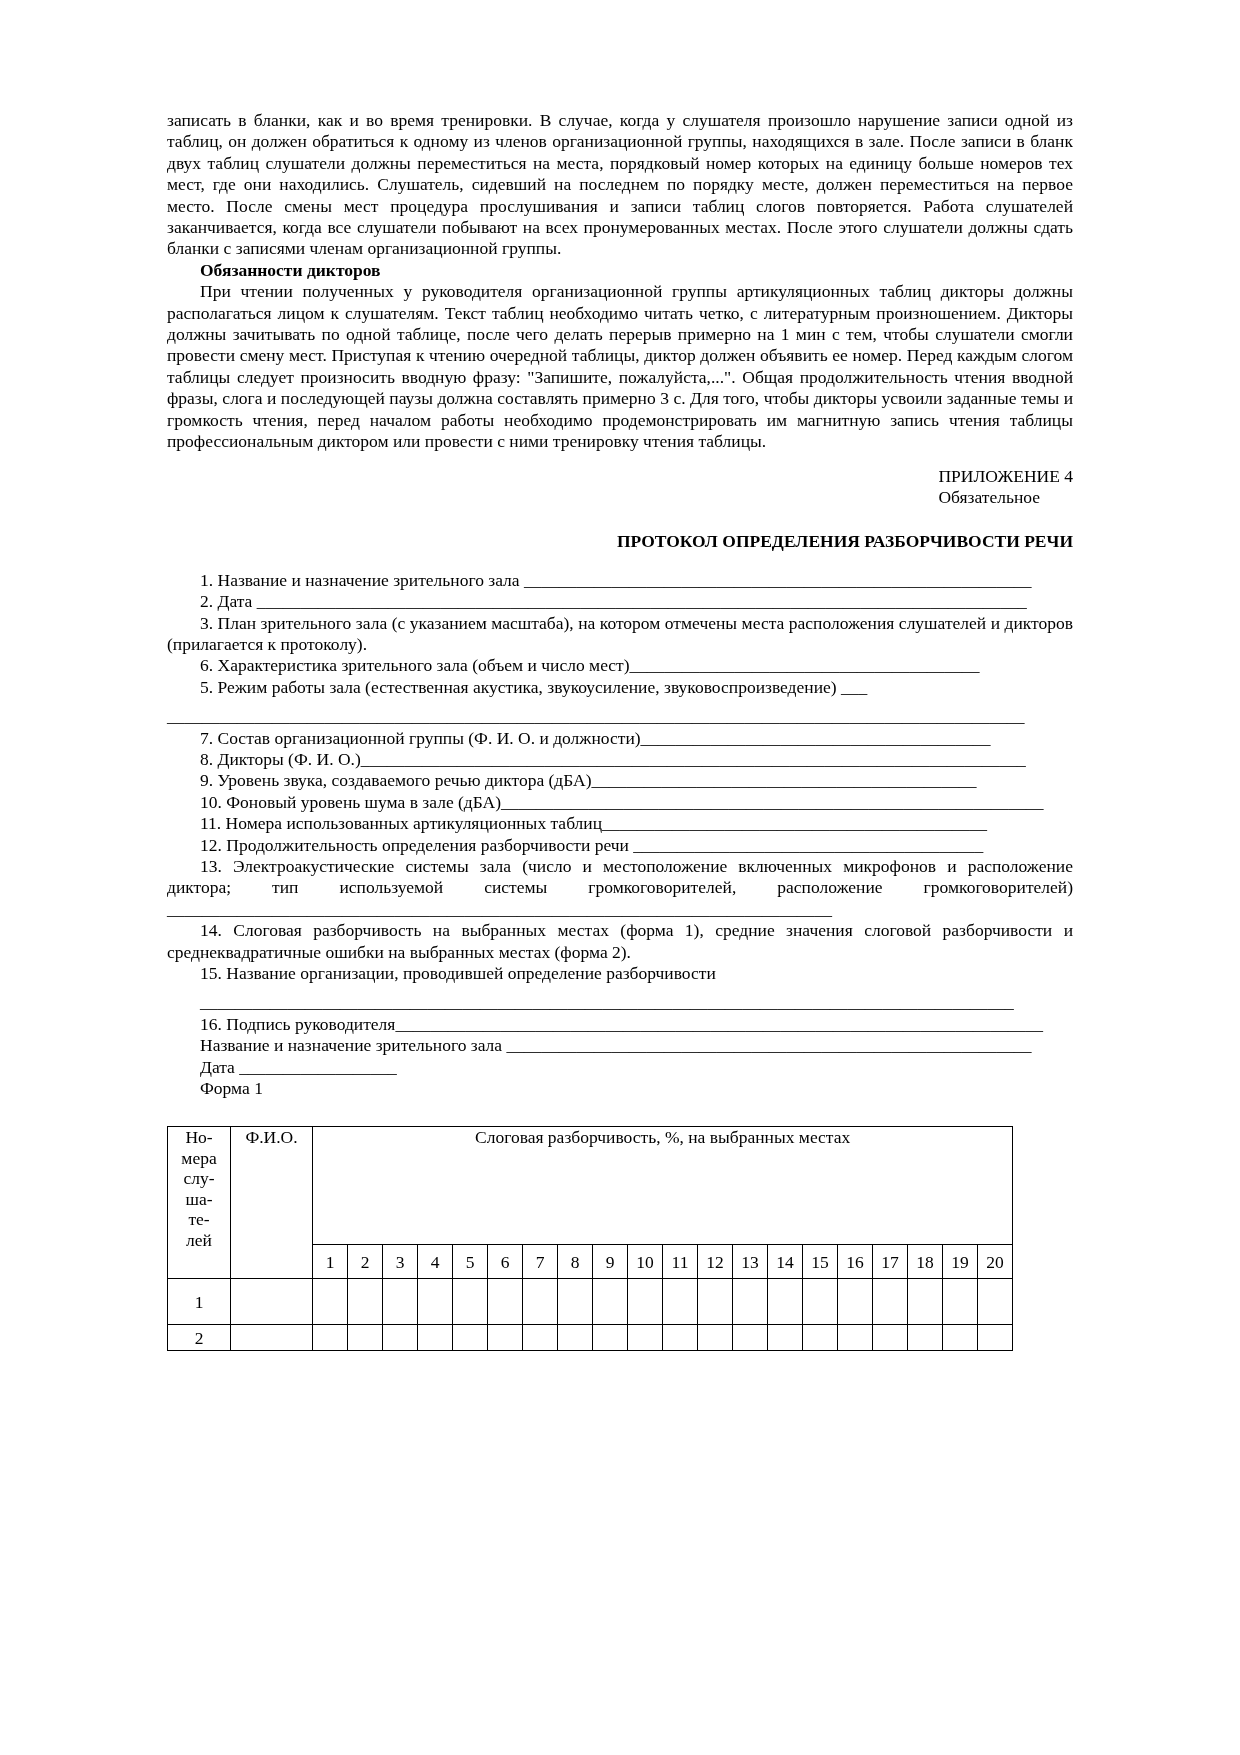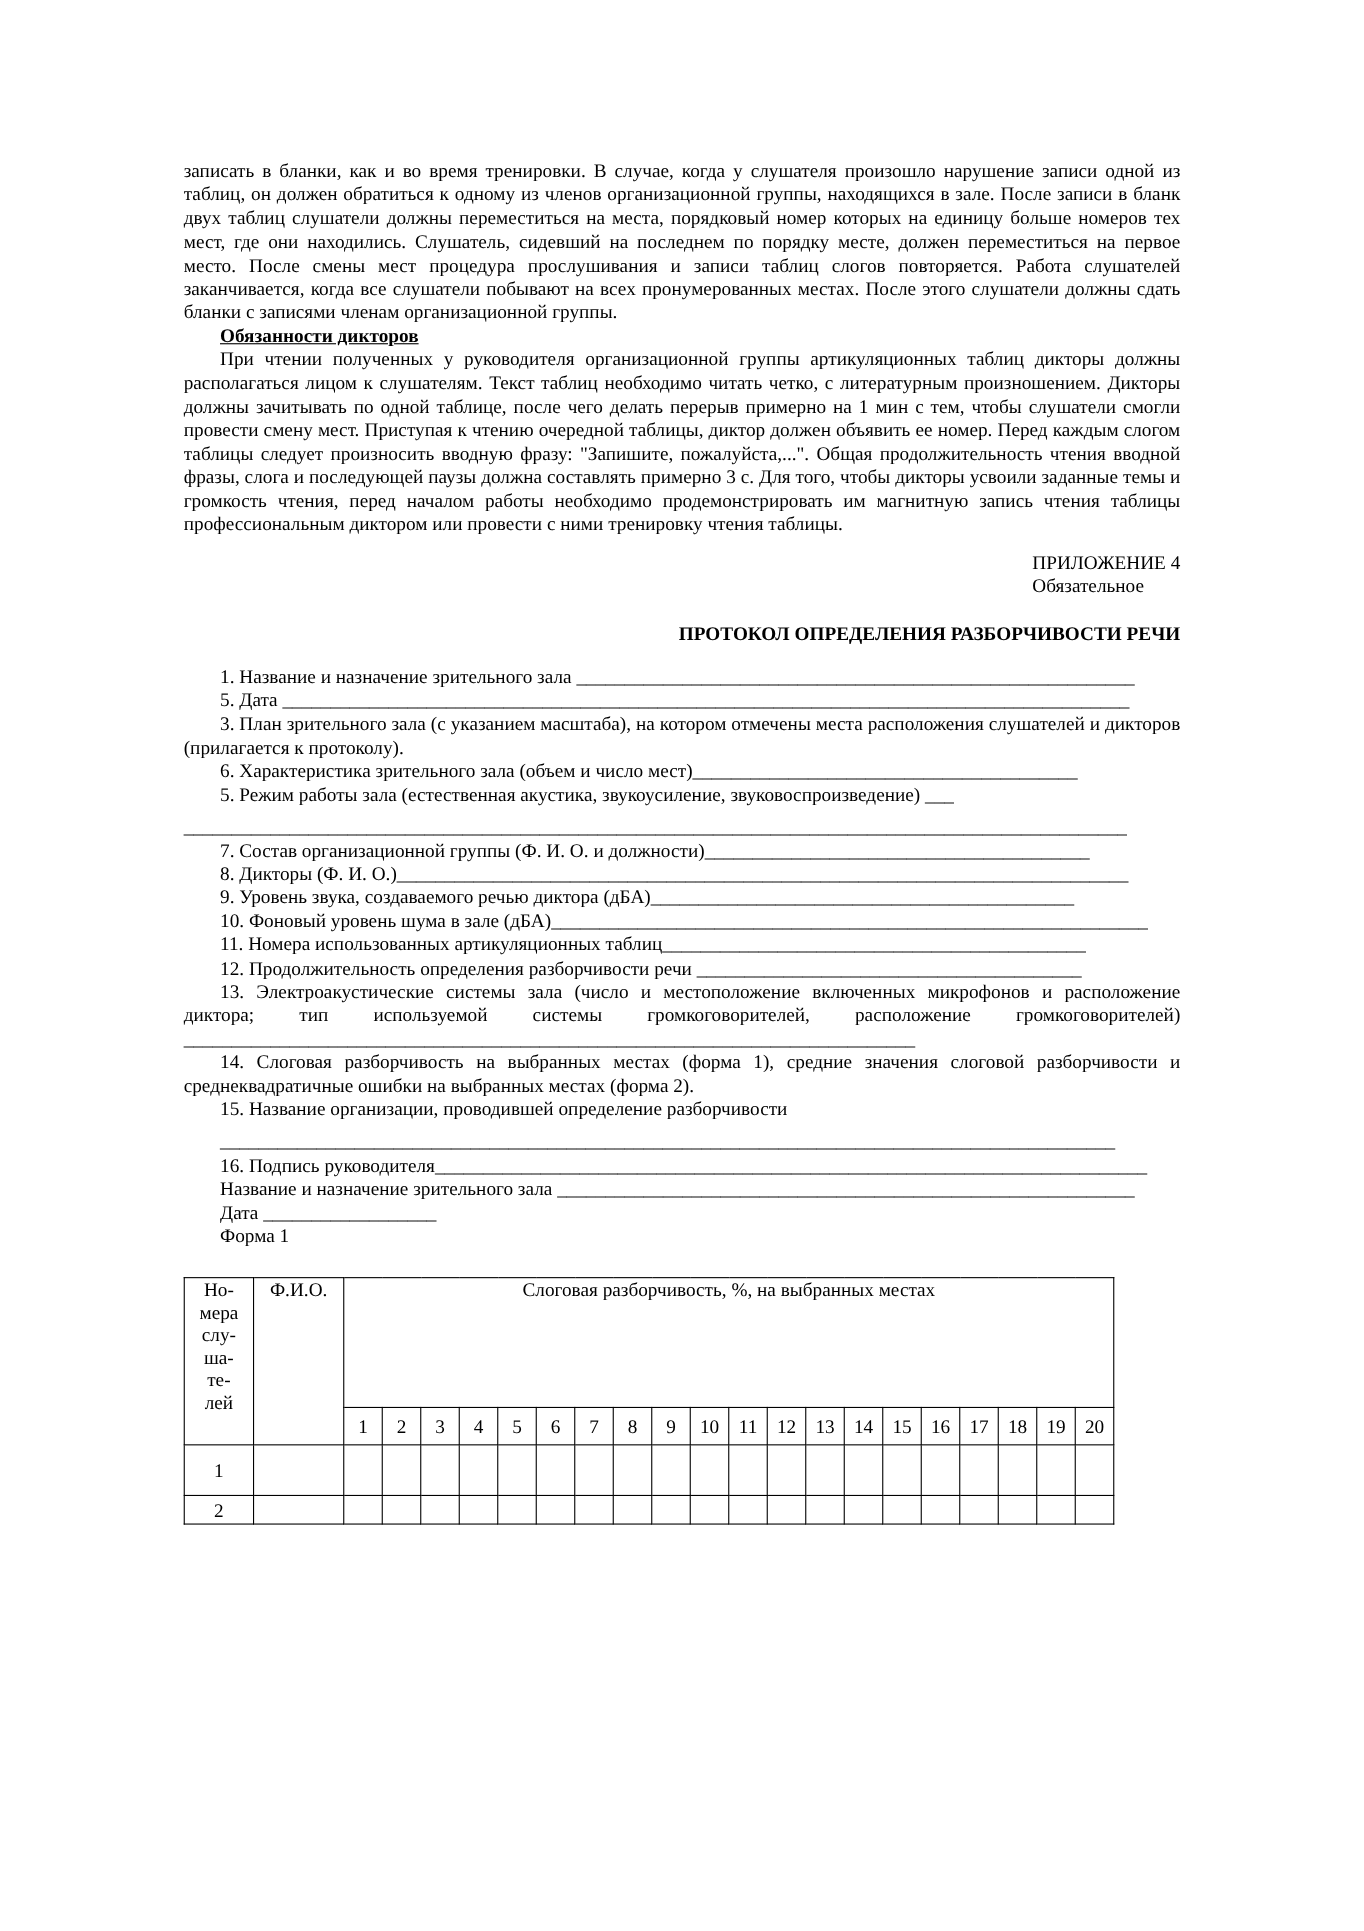--- a/index.html
+++ b/index.html
@@ -4,24 +4,24 @@
 <style>
   html,body{margin:0;padding:0;background:#ffffff;}
   .page{
     position:relative;
     width:1240px;height:1755px;
     background:#ffffff;color:#000;
     font-family:"Liberation Serif","DejaVu Serif",serif;
     font-size:17.5px;line-height:21.4px;
     overflow:hidden;
   }
-  .content{position:absolute;left:167px;top:145px;width:906px;}
+  .content{position:absolute;left:167px;top:110px;width:906px;}
   p{margin:0;text-align:justify;}
   .ind{text-indent:33px;}
-  .bold{font-weight:bold;text-decoration:underline;}
+  .bold{font-weight:bold;}
   .appendix{margin-top:13px;text-align:right;}
   .appendix-sub{padding-right:33px;}
   .title{margin-top:23px;text-align:right;font-weight:bold;}
   .items{margin-top:17px;}
   .gap-top{margin-top:8px;}
   .table-wrap{margin-top:27px;}
   table.ftable{border-collapse:collapse;table-layout:fixed;width:845px;}
   table.ftable td{
     border:1px solid #000;padding:0 2px;
     text-align:center;vertical-align:top;
@@ -49,21 +49,21 @@
 
     <div class="appendix">
       <div>ПРИЛОЖЕНИЕ 4</div>
       <div class="appendix-sub">Обязательное</div>
     </div>
 
     <div class="title">ПРОТОКОЛ ОПРЕДЕЛЕНИЯ РАЗБОРЧИВОСТИ РЕЧИ</div>
 
     <div class="items">
       <p class="ind">1. Название и назначение зрительного зала __________________________________________________________</p>
-      <p class="ind">5. Дата ________________________________________________________________________________________</p>
+      <p class="ind">2. Дата ________________________________________________________________________________________</p>
       <p class="ind">3. План зрительного зала (с указанием масштаба), на котором отмечены места расположения слушателей и дикторов (прилагается к протоколу).</p>
       <p class="ind">6. Характеристика зрительного зала (объем и число мест)________________________________________</p>
       <p class="ind">5. Режим работы зала (естественная акустика, звукоусиление, звуковоспроизведение) ___</p>
       <p class="gap-top">__________________________________________________________________________________________________</p>
       <p class="ind">7. Состав организационной группы (Ф. И. О. и должности)________________________________________</p>
       <p class="ind">8. Дикторы (Ф. И. О.)____________________________________________________________________________</p>
       <p class="ind">9. Уровень звука, создаваемого речью диктора (дБА)____________________________________________</p>
       <p class="ind">10. Фоновый уровень шума в зале (дБА)______________________________________________________________</p>
       <p class="ind">11. Номера использованных артикуляционных таблиц____________________________________________</p>
       <p class="ind">12. Продолжительность определения разборчивости речи ________________________________________</p>

